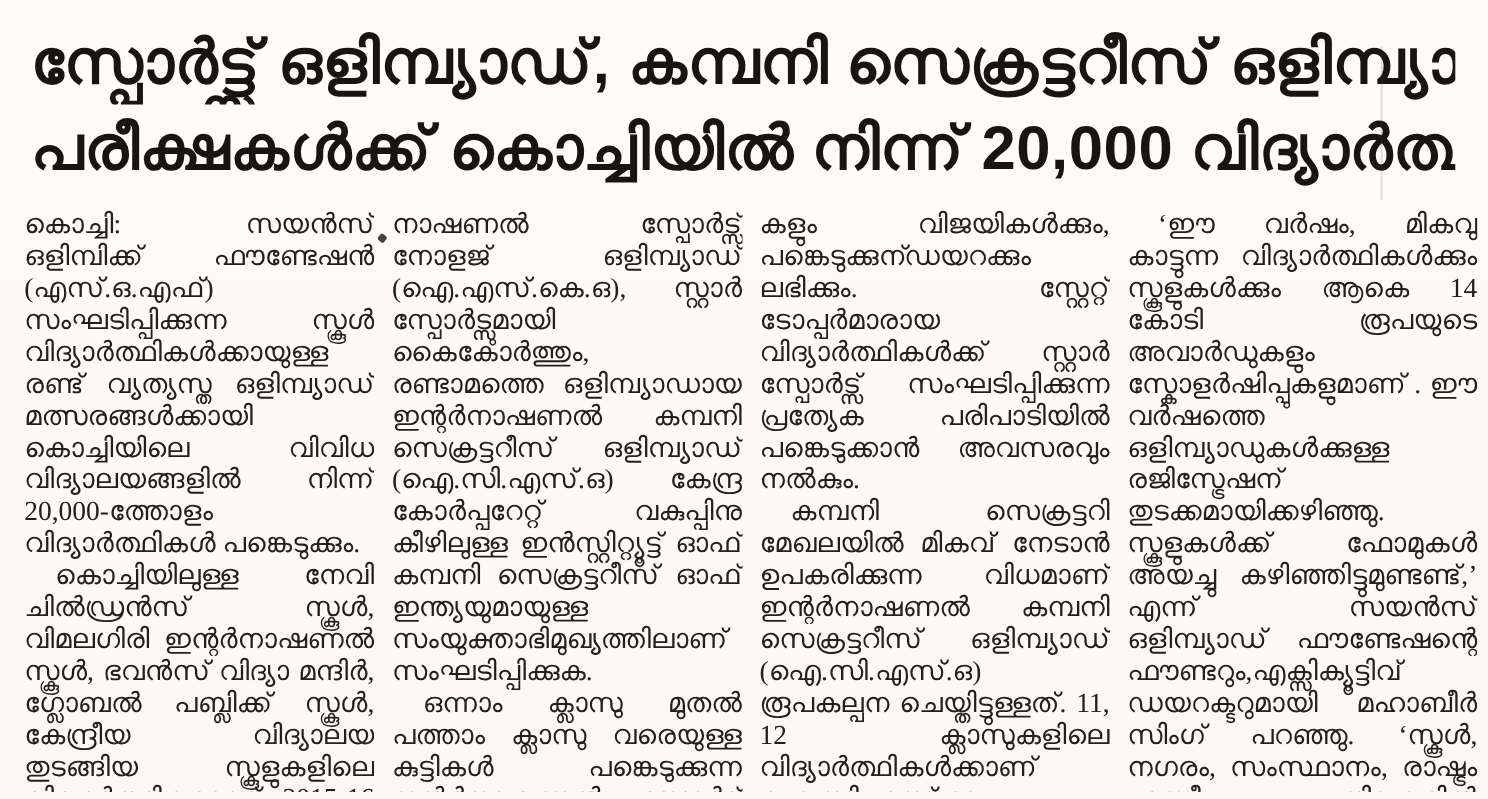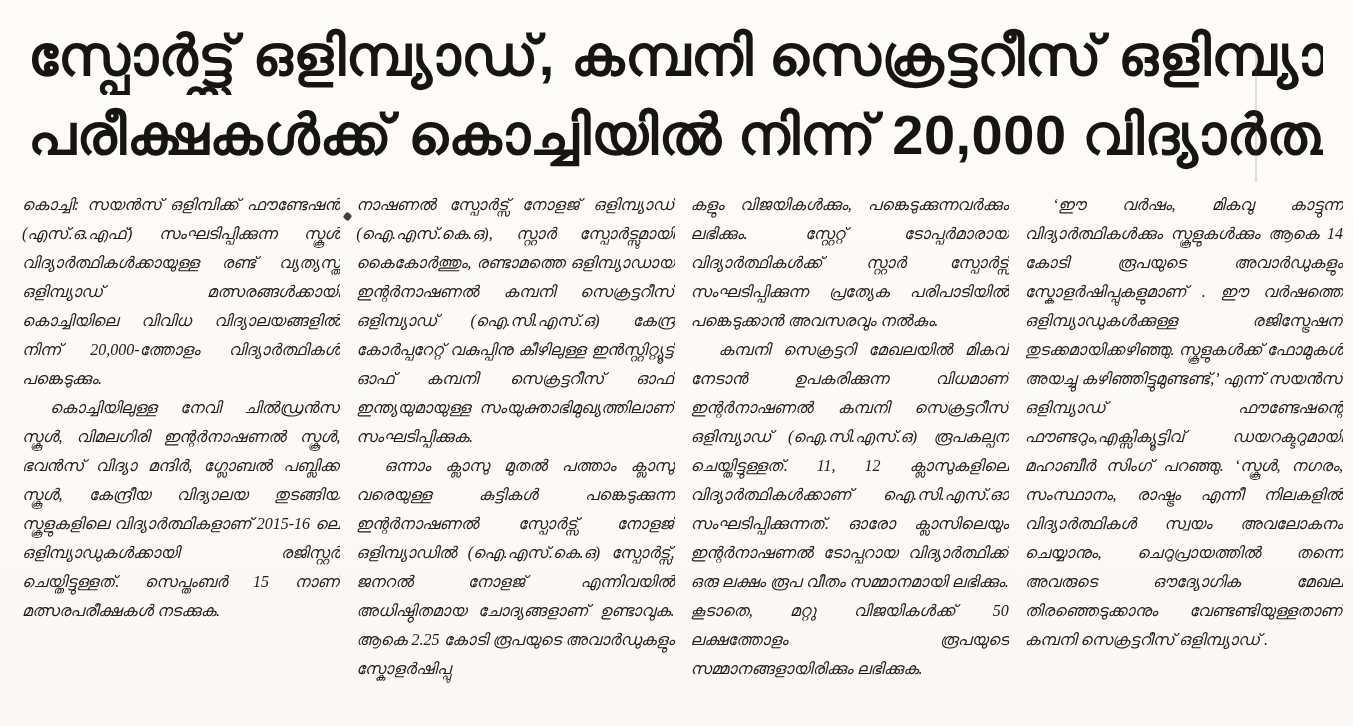--- a/index.html
+++ b/index.html
@@ -40,27 +40,26 @@
   
   .article {
     display: flex;
     gap: 16px;
     padding: 16px 10px 0 22px;
     box-sizing: border-box;
   }
   .column {
     flex: 1 1 0;
     min-width: 0;
-    font-size: 16px;
+    font-size: 25px;
     line-height: 29px;
     text-align: justify;
     color: #232019;
     overflow: hidden;
     max-height: 530px;
-    font-style: italic;
   }
   .column p {
     margin: 0;
     padding: 0;
   }
   .column p.indent {
     text-indent: 28px;
   }
   
   .ink-spot {
@@ -95,21 +94,21 @@
   <div class="article">
     <div class="column">
         <p>കൊച്ചി: സയൻസ് ഒളിമ്പിക്ക് ഫൗണ്ടേഷൻ (എസ്.ഒ.എഫ്) സംഘടിപ്പിക്കുന്ന സ്കൂൾ വിദ്യാർത്ഥികൾക്കായുള്ള രണ്ട് വ്യത്യസ്ത ഒളിമ്പ്യാഡ് മത്സരങ്ങൾക്കായി കൊച്ചിയിലെ വിവിധ വിദ്യാലയങ്ങളിൽ നിന്ന് 20,000-ത്തോളം വിദ്യാർത്ഥികൾ പങ്കെടുക്കും.</p>
         <p class="indent">കൊച്ചിയിലുള്ള നേവി ചിൽഡ്രൻസ് സ്കൂൾ, വിമലഗിരി ഇന്റർനാഷണൽ സ്കൂൾ, ഭവൻസ് വിദ്യാ മന്ദിർ, ഗ്ലോബൽ പബ്ലിക്ക് സ്കൂൾ, കേന്ദ്രീയ വിദ്യാലയ തുടങ്ങിയ സ്കൂളുകളിലെ വിദ്യാർത്ഥികളാണ് 2015-16 ലെ ഒളിമ്പ്യാഡുകൾക്കായി രജിസ്റ്റർ ചെയ്തിട്ടുള്ളത്. സെപ്തംബർ 15 നാണ് മത്സരപരീക്ഷകൾ നടക്കുക.</p>
       </div>
     <div class="column">
         <p>നാഷണൽ സ്പോർട്സ് നോളജ് ഒളിമ്പ്യാഡ് (ഐ.എസ്.കെ.ഒ), സ്റ്റാർ സ്പോർട്സുമായി കൈകോർത്തും, രണ്ടാമത്തെ ഒളിമ്പ്യാഡായ ഇന്റർനാഷണൽ കമ്പനി സെക്രട്ടറീസ് ഒളിമ്പ്യാഡ് (ഐ.സി.എസ്.ഒ) കേന്ദ്ര കോർപ്പറേറ്റ് വകുപ്പിനു കീഴിലുള്ള ഇൻസ്റ്റിറ്റ്യൂട്ട് ഓഫ് കമ്പനി സെക്രട്ടറീസ് ഓഫ് ഇന്ത്യയുമായുള്ള സംയുക്താഭിമുഖ്യത്തിലാണ് സംഘടിപ്പിക്കുക.</p>
         <p class="indent">ഒന്നാം ക്ലാസു മുതൽ പത്താം ക്ലാസു വരെയുള്ള കുട്ടികൾ പങ്കെടുക്കുന്ന ഇന്റർനാഷണൽ സ്പോർട്സ് നോളജ് ഒളിമ്പ്യാഡിൽ (ഐ.എസ്.കെ.ഒ) സ്പോർട്സ്, ജനറൽ നോളജ് എന്നിവയിൽ അധിഷ്ഠിതമായ ചോദ്യങ്ങളാണ് ഉണ്ടാവുക. ആകെ 2.25 കോടി രൂപയുടെ അവാർഡുകളും സ്കോളർഷിപ്പു</p>
       </div>
     <div class="column">
-        <p>കളും വിജയികൾക്കും, പങ്കെടുക്കുന്നവർക്കും ലഭിക്കും. സ്റ്റേറ്റ് ടോപ്പർമാരായ വിദ്യാർത്ഥികൾക്ക് സ്റ്റാർ സ്പോർട്സ് സംഘടിപ്പിക്കുന്ന പ്രത്യേക പരിപാടിയിൽ പങ്കെടുക്കാൻ അവസരവും നൽകും.</p>
+        <p>കളും വിജയികൾക്കും, പങ്കെടുക്കുന്ഡയറക്കും ലഭിക്കും. സ്റ്റേറ്റ് ടോപ്പർമാരായ വിദ്യാർത്ഥികൾക്ക് സ്റ്റാർ സ്പോർട്സ് സംഘടിപ്പിക്കുന്ന പ്രത്യേക പരിപാടിയിൽ പങ്കെടുക്കാൻ അവസരവും നൽകും.</p>
         <p class="indent">കമ്പനി സെക്രട്ടറി മേഖലയിൽ മികവ് നേടാൻ ഉപകരിക്കുന്ന വിധമാണ് ഇന്റർനാഷണൽ കമ്പനി സെക്രട്ടറീസ് ഒളിമ്പ്യാഡ് (ഐ.സി.എസ്.ഒ) രൂപകല്പന ചെയ്തിട്ടുള്ളത്. 11, 12 ക്ലാസുകളിലെ വിദ്യാർത്ഥികൾക്കാണ് ഐ.സി.എസ്.ഓ സംഘടിപ്പിക്കുന്നത്. ഓരോ ക്ലാസിലെയും ഇന്റർനാഷണൽ ടോപ്പറായ വിദ്യാർത്ഥിക്ക് ഒരു ലക്ഷം രൂപ വീതം സമ്മാനമായി ലഭിക്കും. കൂടാതെ, മറ്റു വിജയികൾക്ക് 50 ലക്ഷത്തോളം രൂപയുടെ സമ്മാനങ്ങളായിരിക്കും ലഭിക്കുക.</p>
       </div>
     <div class="column">
         <p class="indent">‘ഈ വർഷം, മികവു കാട്ടുന്ന വിദ്യാർത്ഥികൾക്കും സ്കൂളുകൾക്കും ആകെ 14 കോടി രൂപയുടെ അവാർഡുകളും സ്കോളർഷിപ്പുകളുമാണ് . ഈ വർഷത്തെ ഒളിമ്പ്യാഡുകൾക്കുള്ള രജിസ്ട്രേഷന് തുടക്കമായിക്കഴിഞ്ഞു. സ്കൂളുകൾക്ക് ഫോമുകൾ അയച്ചു കഴിഞ്ഞിട്ടുമുണ്ടണ്ട്,’ എന്ന് സയൻസ് ഒളിമ്പ്യാഡ് ഫൗണ്ടേഷന്റെ ഫൗണ്ടറും,എക്സിക്യൂട്ടിവ് ഡയറക്ടറുമായി മഹാബീർ സിംഗ് പറഞ്ഞു. ‘സ്കൂൾ, നഗരം, സംസ്ഥാനം, രാഷ്ട്രം എന്നീ നിലകളിൽ വിദ്യാർത്ഥികൾ സ്വയം അവലോകനം ചെയ്യാനും, ചെറുപ്രായത്തിൽ തന്നെ അവരുടെ ഔദ്യോഗിക മേഖല തിരഞ്ഞെടുക്കാനും വേണ്ടണ്ടിയുള്ളതാണ് കമ്പനി സെക്രട്ടറീസ് ഒളിമ്പ്യാഡ് .</p>
       </div>
   </div>
 
   <div class="ink-spot"></div>
   <div class="crease"></div>
 

